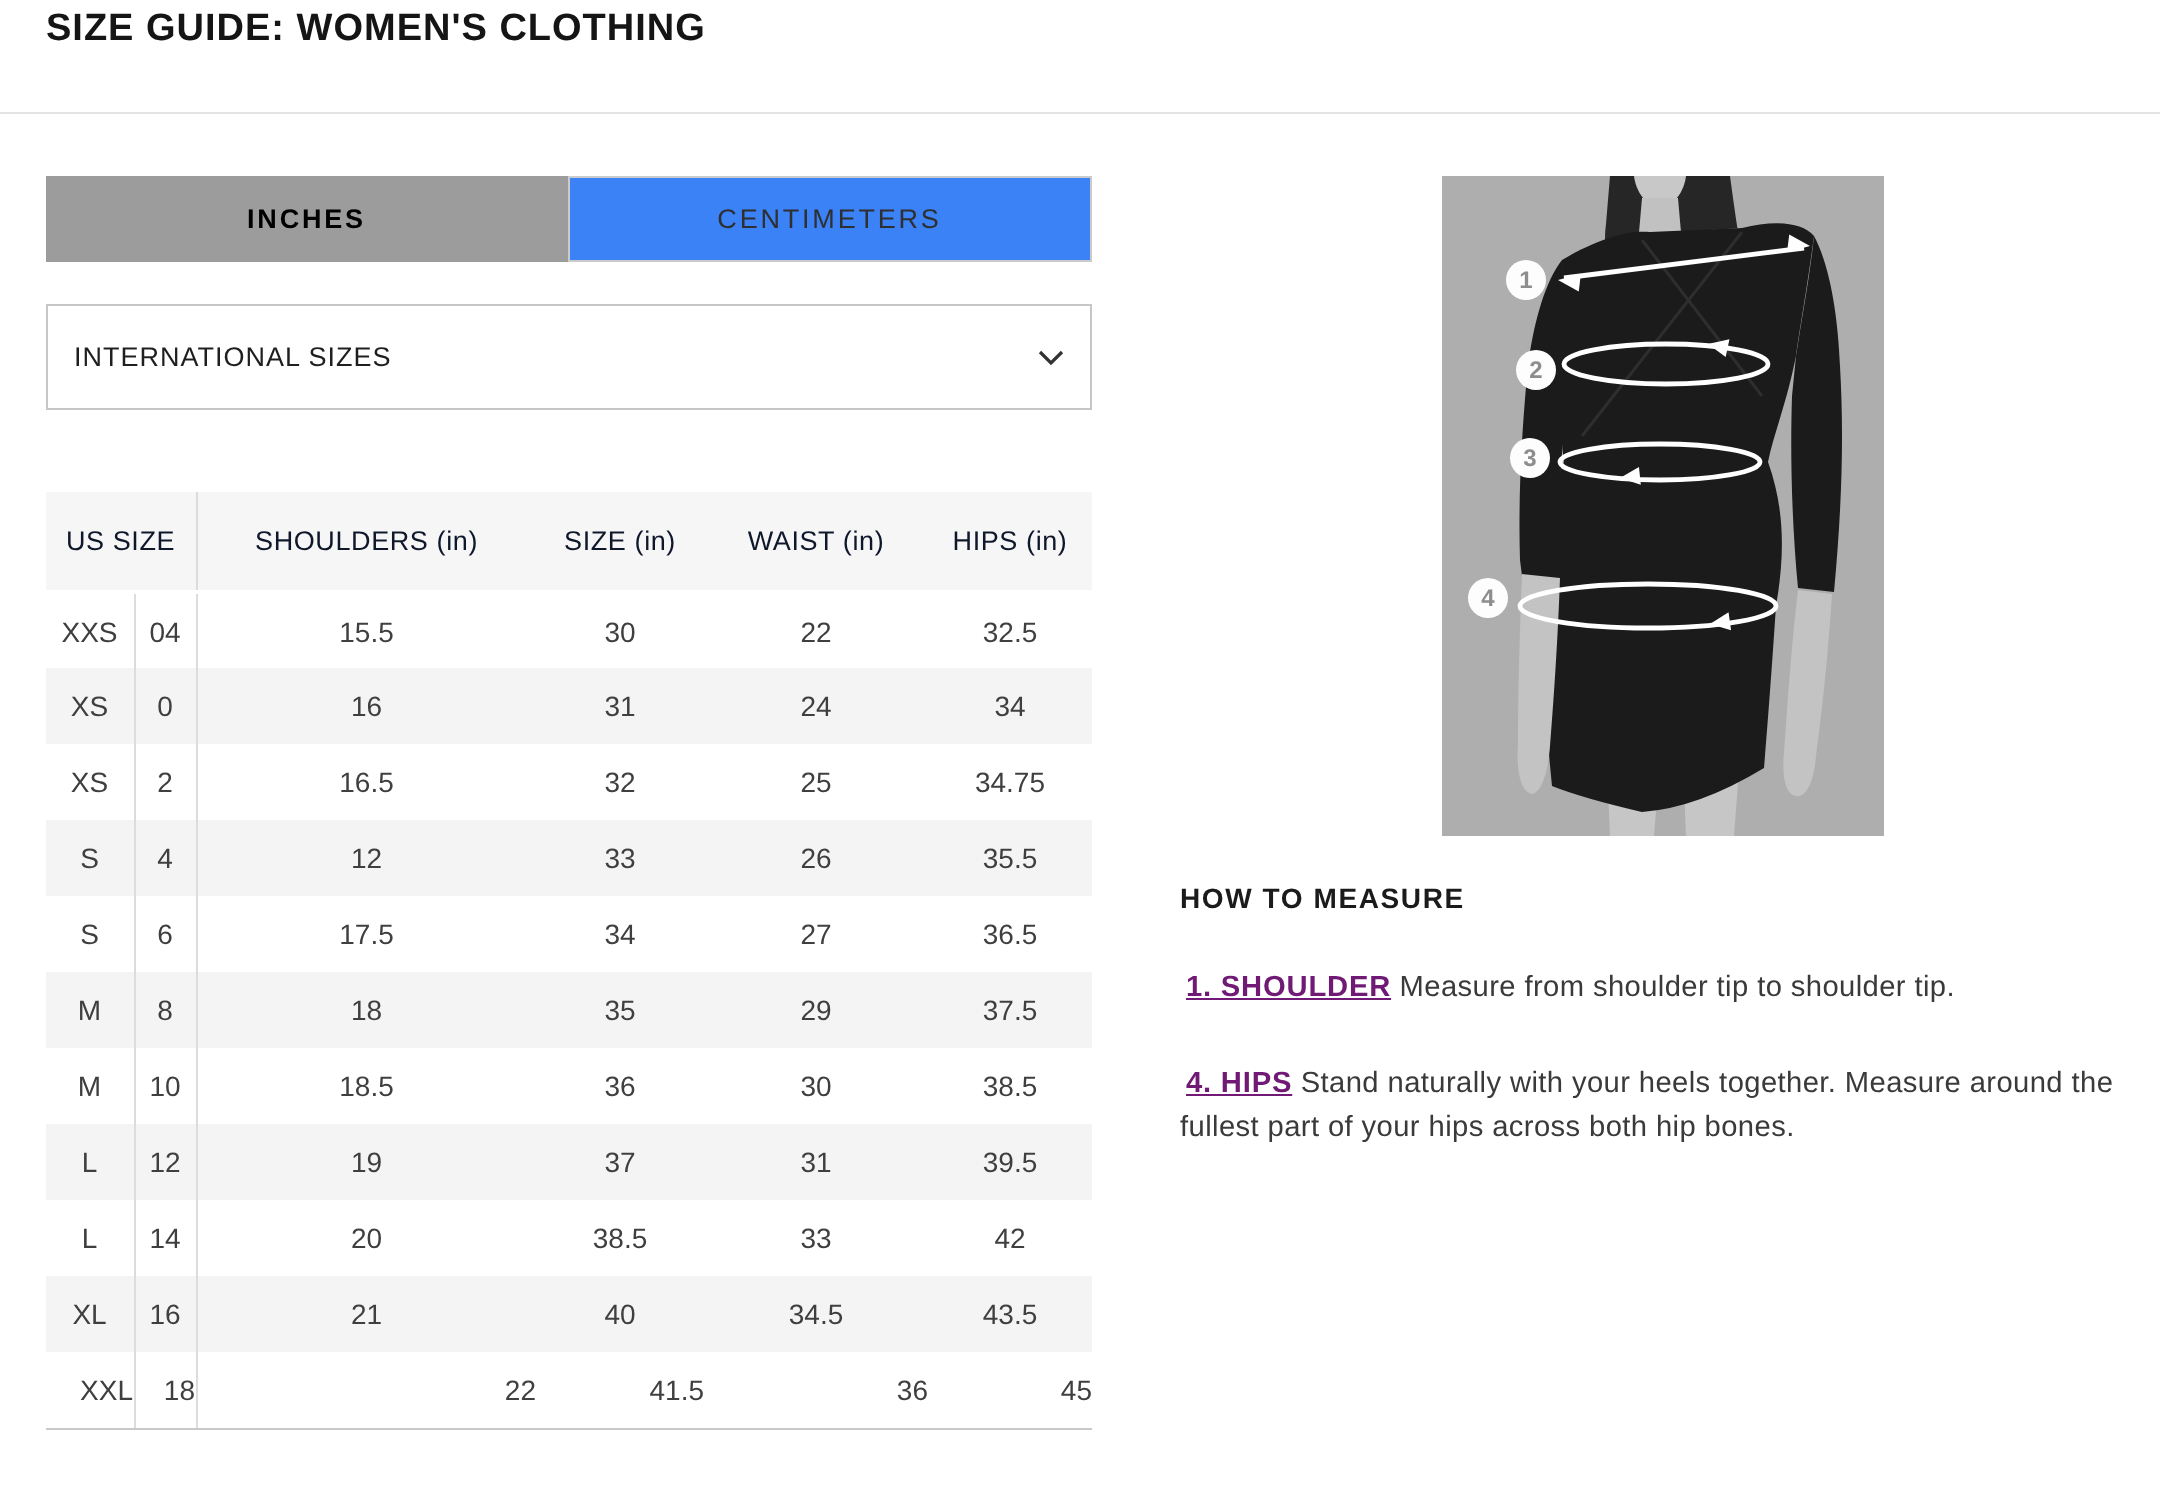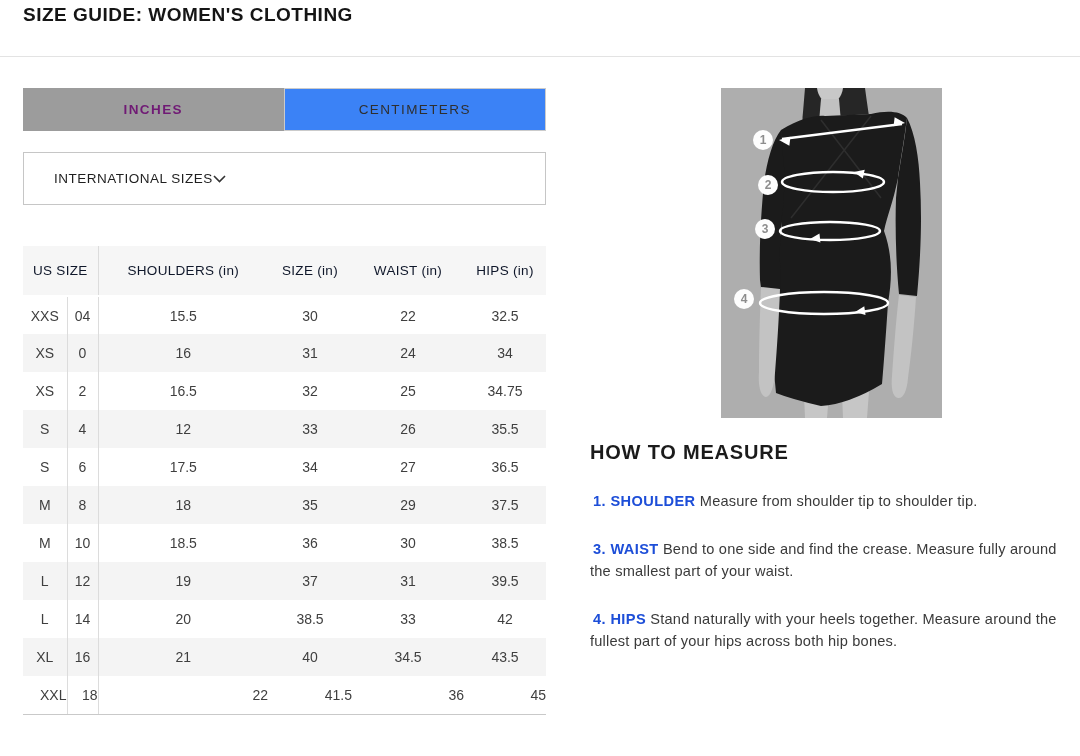--- a/index.html
+++ b/index.html
@@ -8,27 +8,27 @@
   .page { position:relative; width:1080px; height:756px; background:#fff; overflow:hidden;border-radius:25px; }
 
   .page-title { position:absolute; left:23px; top:4px; font-size:19px; font-weight:bold;
     letter-spacing:.5px; color:#151515; }
   .top-divider { position:absolute; left:0; top:56px; width:1080px; height:1px; background:#e3e3e3; }
 
   
   .tabs { position:absolute; left:23px; top:88px; width:523px; height:43px; display:flex; }
   .tab { flex:1; display:flex; align-items:center; justify-content:center; font-size:13.5px;
     letter-spacing:1.4px; cursor:pointer; }
-  .tab.active { background:#9c9c9c; color:#701a75; font-weight:bold;text-align:center; }
+  .tab.active { background:#9c9c9c; color:#000000; font-weight:bold;text-align:center; }
   .tab.inactive { background:#3b82f6; color:#2f2f2f; border:1px solid #cbcbcb; }
 
   
   .dropdown { position:absolute; left:23px; top:152px; width:523px; height:53px;
     border:1px solid #c6c6c6; background:#fff; display:flex; align-items:center;
-    padding:0 30px; cursor:pointer; }
+    justify-content:space-between; padding:0 13px; cursor:pointer; }
   .dropdown-label { font-size:13.5px; letter-spacing:.5px; color:#1f1f1f; }
 
   
   .size-table { position:absolute; left:23px; top:246px; width:523px; border-collapse:collapse;
     table-layout:fixed; }
   .size-table th { height:50px; background:#f6f6f6; font-size:13.5px; font-weight:normal;
     color:#0f172a; letter-spacing:.3px; text-align:center; }
   .size-table td { height:38px; font-size:14px; color:#3f3f3f; text-align:center; }
   .size-table tr.alt td { background:#f4f4f4; }
   .size-table th.b-right, .size-table td.b-right { border-right:1px solid #dcdcdc; }
@@ -36,24 +36,24 @@
   .size-table tbody tr:last-child td { border-bottom:1px solid #c9c9c9;text-align:right; }
   .col-size{width:44px} .col-us{width:31px} .col-sh{width:170px}
   .col-bust{width:84px} .col-waist{width:112px} .col-hips{width:82px}
 
   
   .figure { position:absolute; left:721px; top:88px; width:221px; height:330px; }
   .figure svg { display:block; }
 
   
   .htm { position:absolute; left:590px; top:441px; width:475px; }
-  .htm-heading { font-size:20px; font-weight:bold; letter-spacing:.8px; color:#1b1b1b; }
+  .htm-heading { font-size:14px; font-weight:bold; letter-spacing:.8px; color:#1b1b1b; }
   .htm p.step { margin-top:26px; font-size:14.6px; line-height:22px; color:#3a3a3a;
     text-indent:3px; letter-spacing:.2px; }
-  .htm p.step b { color:#1d4ed8; letter-spacing:.4px; }
+  .htm p.step b { color:#701a75; letter-spacing:.4px;text-decoration:underline; }
 </style>
 </head>
 <body>
 
 <div class="page">
 
   <div class="page-title">SIZE GUIDE: WOMEN'S CLOTHING</div>
   <div class="top-divider"></div>
 
   <div class="tabs">
@@ -240,23 +240,19 @@
   </div>
 
   <div class="htm">
     <div class="htm-heading">HOW TO MEASURE</div>
     <div id="htm-steps">
         <p class="step">
        <b>1. SHOULDER</b>
        <span>Measure from shoulder tip to shoulder tip.</span>
      </p>
         <p class="step">
-       <b>3. WAIST</b>
-       <span>Bend to one side and find the crease. Measure fully around the smallest part of your waist.</span>
-     </p>
-        <p class="step">
        <b>4. HIPS</b>
        <span>Stand naturally with your heels together. Measure around the fullest part of your hips across both hip bones.</span>
      </p>
       </div>
   </div>
 
 </div>
 
 </body></html>

